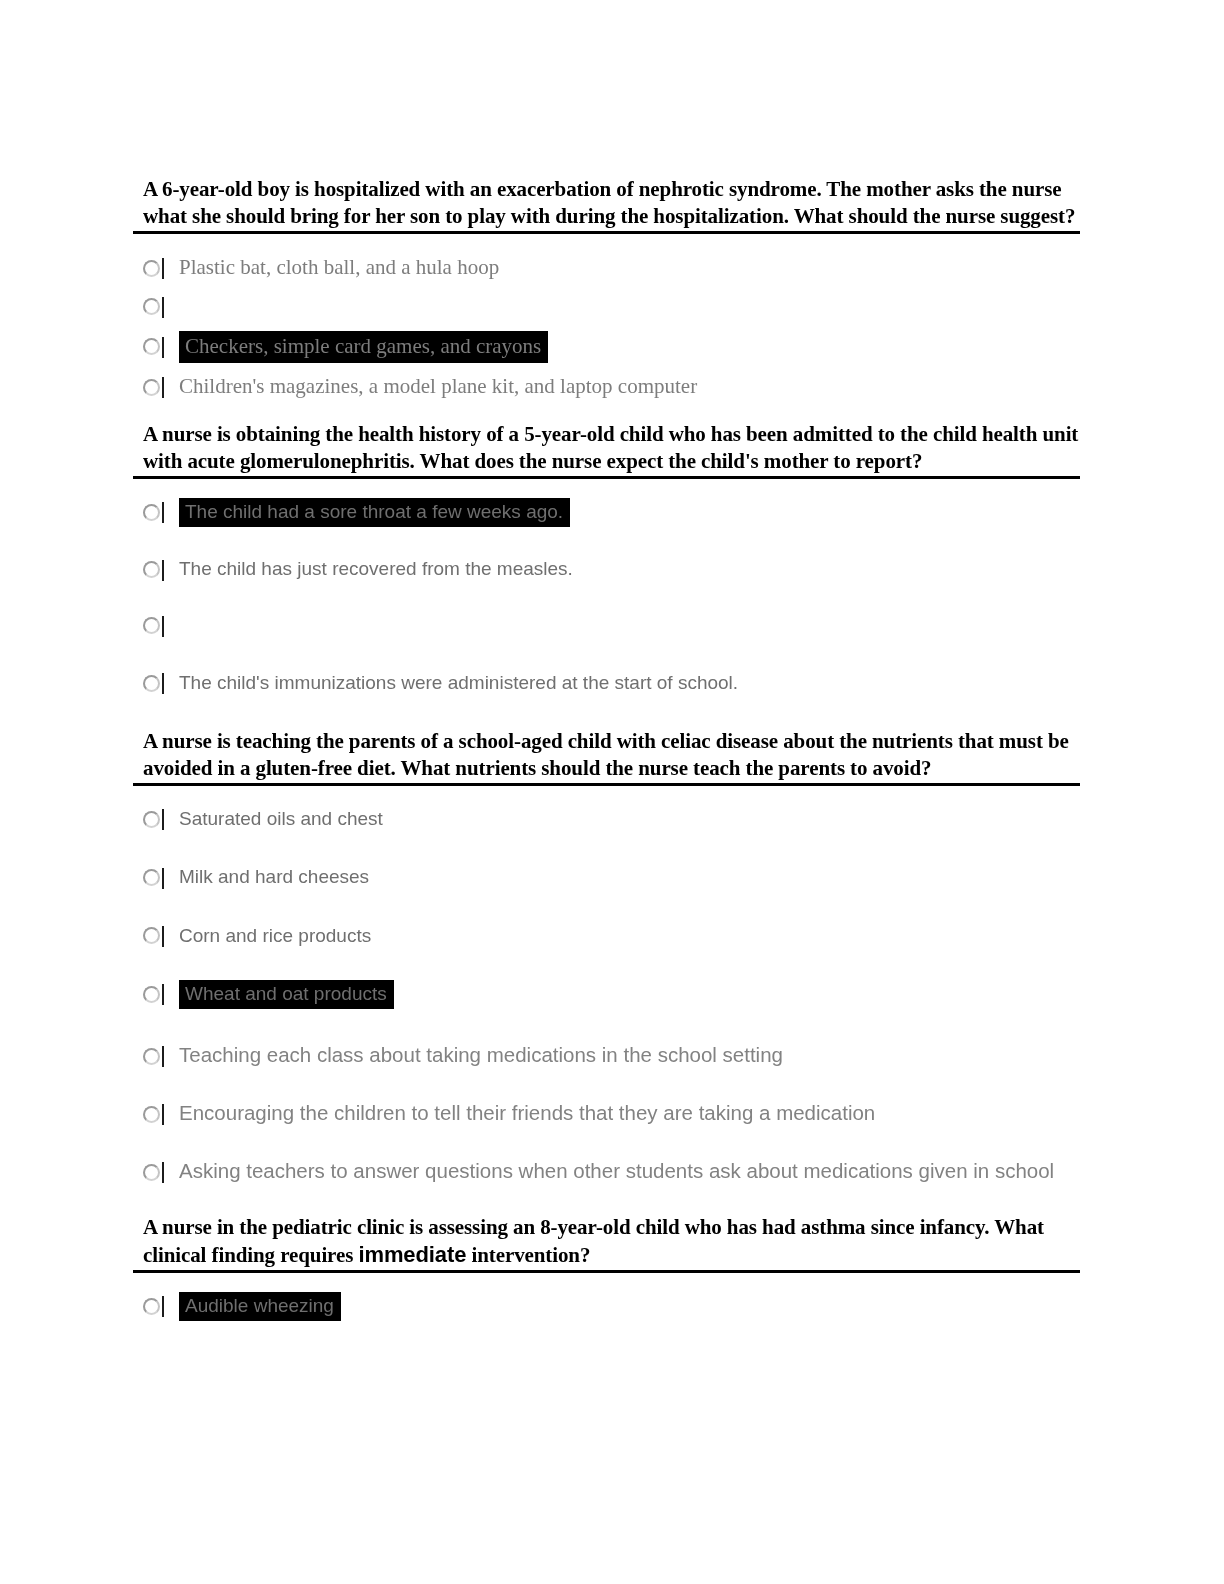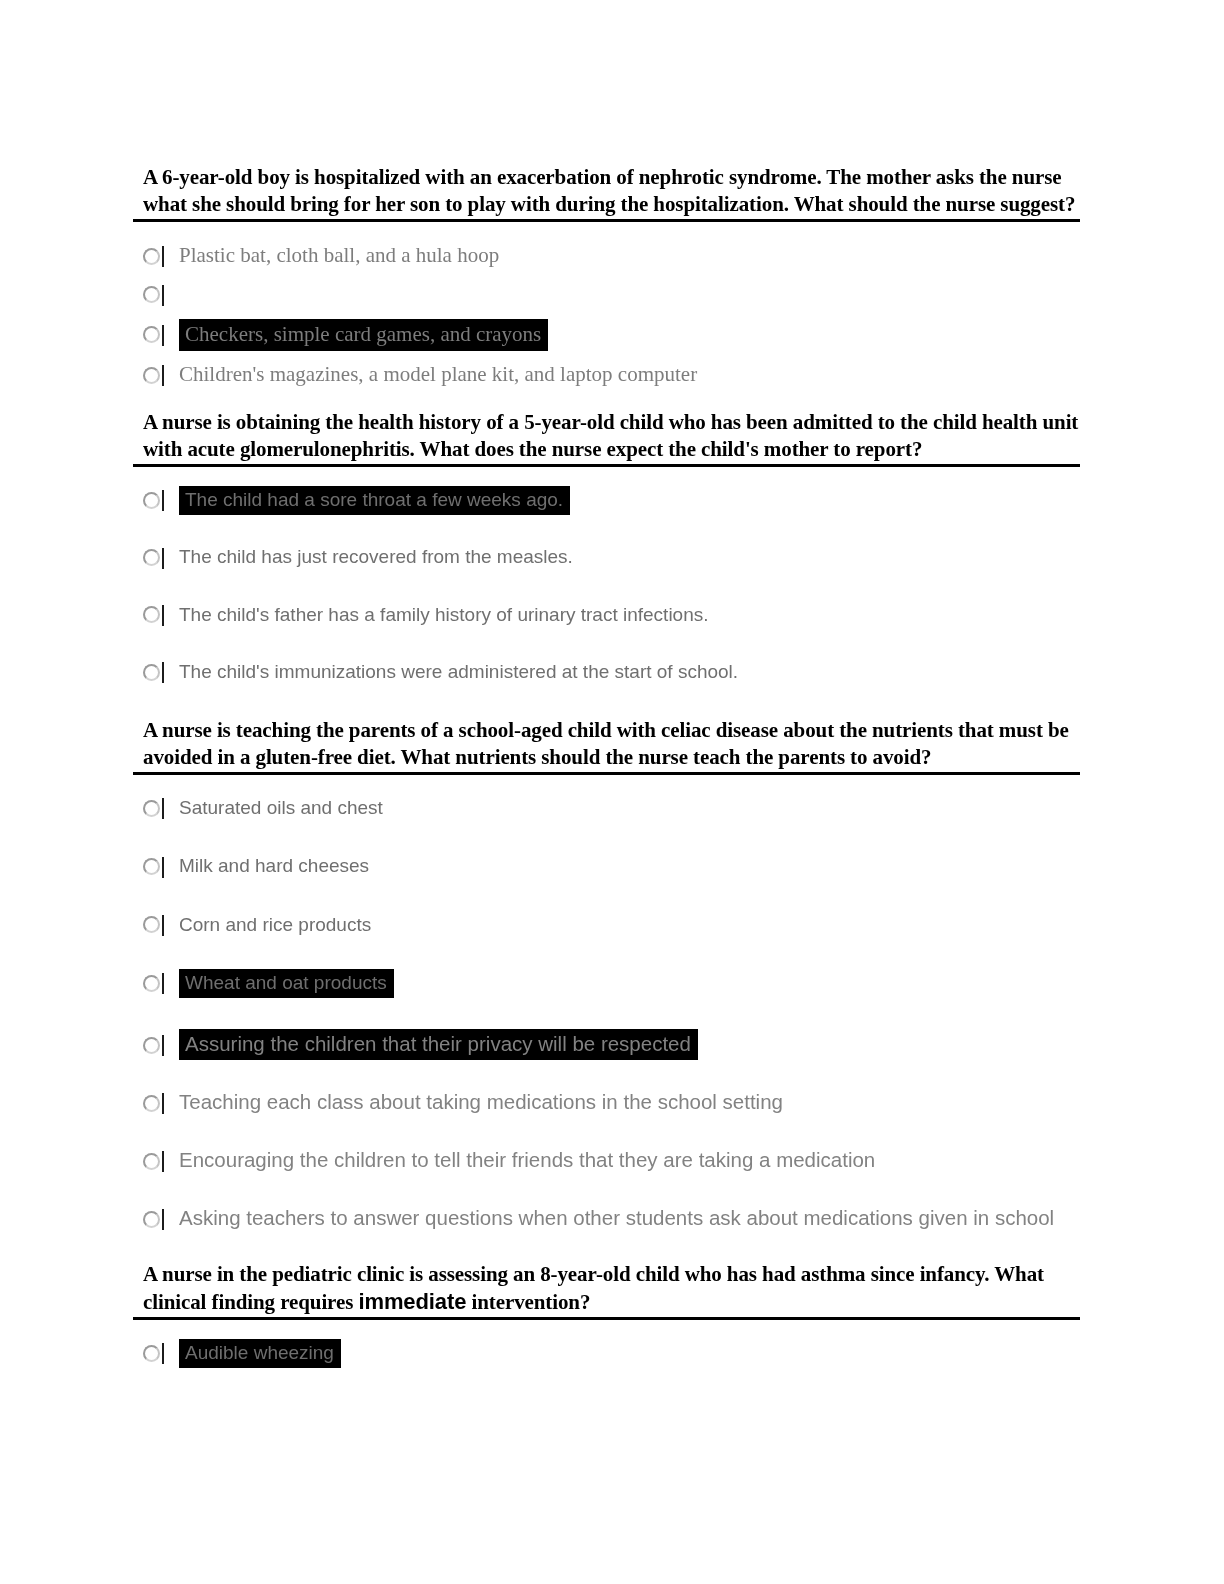--- a/index.html
+++ b/index.html
@@ -9,21 +9,21 @@
   }
   body {
     width: 1224px;
     height: 1584px;
     overflow: hidden;
     font-family: "Liberation Sans", sans-serif;
   }
   .content {
     position: absolute;
     left: 133px;
-    top: 143px;
+    top: 155px;
     width: 947px;
   }
   .question {
     border-bottom: 3px solid #000000;
     padding: 0 0 1px 10px;
     font-family: "Liberation Serif", "DejaVu Serif", serif;
     font-weight: 700;
     font-size: 21px;
     line-height: 27px;
     color: #000000;
@@ -102,36 +102,35 @@
         <div class="option"><span class="radio"></span><span class="caret"></span></div>
         <div class="option"><span class="radio"></span><span class="caret"></span><span class="opt-text hl">Checkers, simple card games, and crayons</span></div>
         <div class="option"><span class="radio"></span><span class="caret"></span><span class="opt-text">Children's magazines, a model plane kit, and laptop computer</span></div>
       </div>
   </section>
     <section class="question-wrap q2">
     <p class="question"><span>A nurse is obtaining the health history of a 5-year-old child who has been admitted to the child health unit with acute glomerulonephritis. What does the nurse expect the child's mother to report?</span></p>
     <div class="options">
         <div class="option"><span class="radio"></span><span class="caret"></span><span class="opt-text hl">The child had a sore throat a few weeks ago.</span></div>
         <div class="option"><span class="radio"></span><span class="caret"></span><span class="opt-text">The child has just recovered from the measles.</span></div>
-        <div class="option"><span class="radio"></span><span class="caret"></span><span class="opt-text">The child's father has a family history of urinary tract infections.</span></div>
+        <div class="option"><span class="radio"></span><span class="caret"></span></div>
         <div class="option"><span class="radio"></span><span class="caret"></span><span class="opt-text">The child's immunizations were administered at the start of school.</span></div>
       </div>
   </section>
     <section class="question-wrap q3">
     <p class="question"><span>A nurse is teaching the parents of a school-aged child with celiac disease about the nutrients that must be avoided in a gluten-free diet. What nutrients should the nurse teach the parents to avoid?</span></p>
     <div class="options">
         <div class="option"><span class="radio"></span><span class="caret"></span><span class="opt-text">Saturated oils and chest</span></div>
         <div class="option"><span class="radio"></span><span class="caret"></span><span class="opt-text">Milk and hard cheeses</span></div>
         <div class="option"><span class="radio"></span><span class="caret"></span><span class="opt-text">Corn and rice products</span></div>
         <div class="option"><span class="radio"></span><span class="caret"></span><span class="opt-text hl">Wheat and oat products</span></div>
       </div>
   </section>
     <section class="question-wrap q4">
     <div class="options">
-        <div class="option"><span class="radio"></span><span class="caret"></span><span class="opt-text hl">Assuring the children that their privacy will be respected</span></div>
         <div class="option"><span class="radio"></span><span class="caret"></span><span class="opt-text">Teaching each class about taking medications in the school setting</span></div>
         <div class="option"><span class="radio"></span><span class="caret"></span><span class="opt-text">Encouraging the children to tell their friends that they are taking a medication</span></div>
         <div class="option"><span class="radio"></span><span class="caret"></span><span class="opt-text">Asking teachers to answer questions when other students ask about medications given in school</span></div>
       </div>
   </section>
     <section class="question-wrap q5">
     <p class="question"><span>A nurse in the pediatric clinic is assessing an 8-year-old child who has had asthma since infancy. What clinical finding requires </span><span class="bold-sans">immediate</span><span> intervention?</span></p>
     <div class="options">
         <div class="option"><span class="radio"></span><span class="caret"></span><span class="opt-text hl">Audible wheezing</span></div>
       </div>

